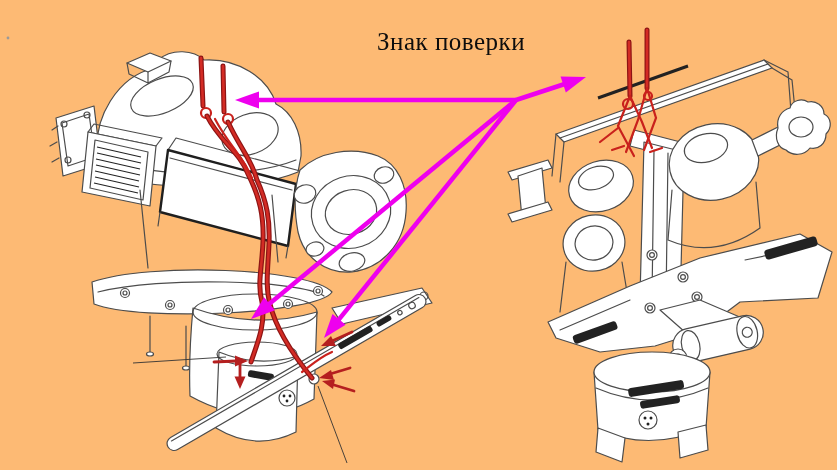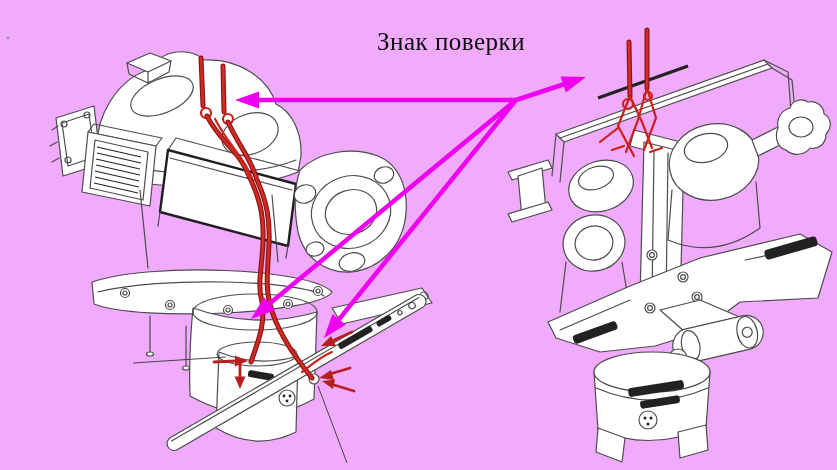--- a/index.html
+++ b/index.html
@@ -1,16 +1,16 @@
 <!DOCTYPE html>
 <html><head>
 <meta charset="utf-8">
 <style>
   html,body{margin:0;padding:0;background:#fff;}
-  .canvas{position:relative;width:837px;height:470px;background:#f0abfc;overflow:hidden;
+  .canvas{position:relative;width:837px;height:470px;background:#fdba74;overflow:hidden;
           font-family:"Liberation Serif", serif;}
   .figure-label{position:absolute;left:377px;top:28px;font-size:25px;color:#0d0d0d;
                 letter-spacing:0.5px;white-space:nowrap;}
   svg{position:absolute;left:0;top:0;}
   .ln{stroke:#4c4c4c;stroke-width:1.2;fill:none;stroke-linecap:round;stroke-linejoin:round;}
   .lnf{stroke:#4c4c4c;stroke-width:1.2;fill:#ffffff;stroke-linejoin:round;}
   .lnd{stroke:#1f1f1f;stroke-width:2.4;fill:#ffffff;stroke-linejoin:round;}
   .thin{stroke:#333;stroke-width:0.9;fill:none;}
   .mark{fill:#222;stroke:none;}
   .wire-d{stroke:#8d1414;stroke-width:5;fill:none;stroke-linecap:round;}

